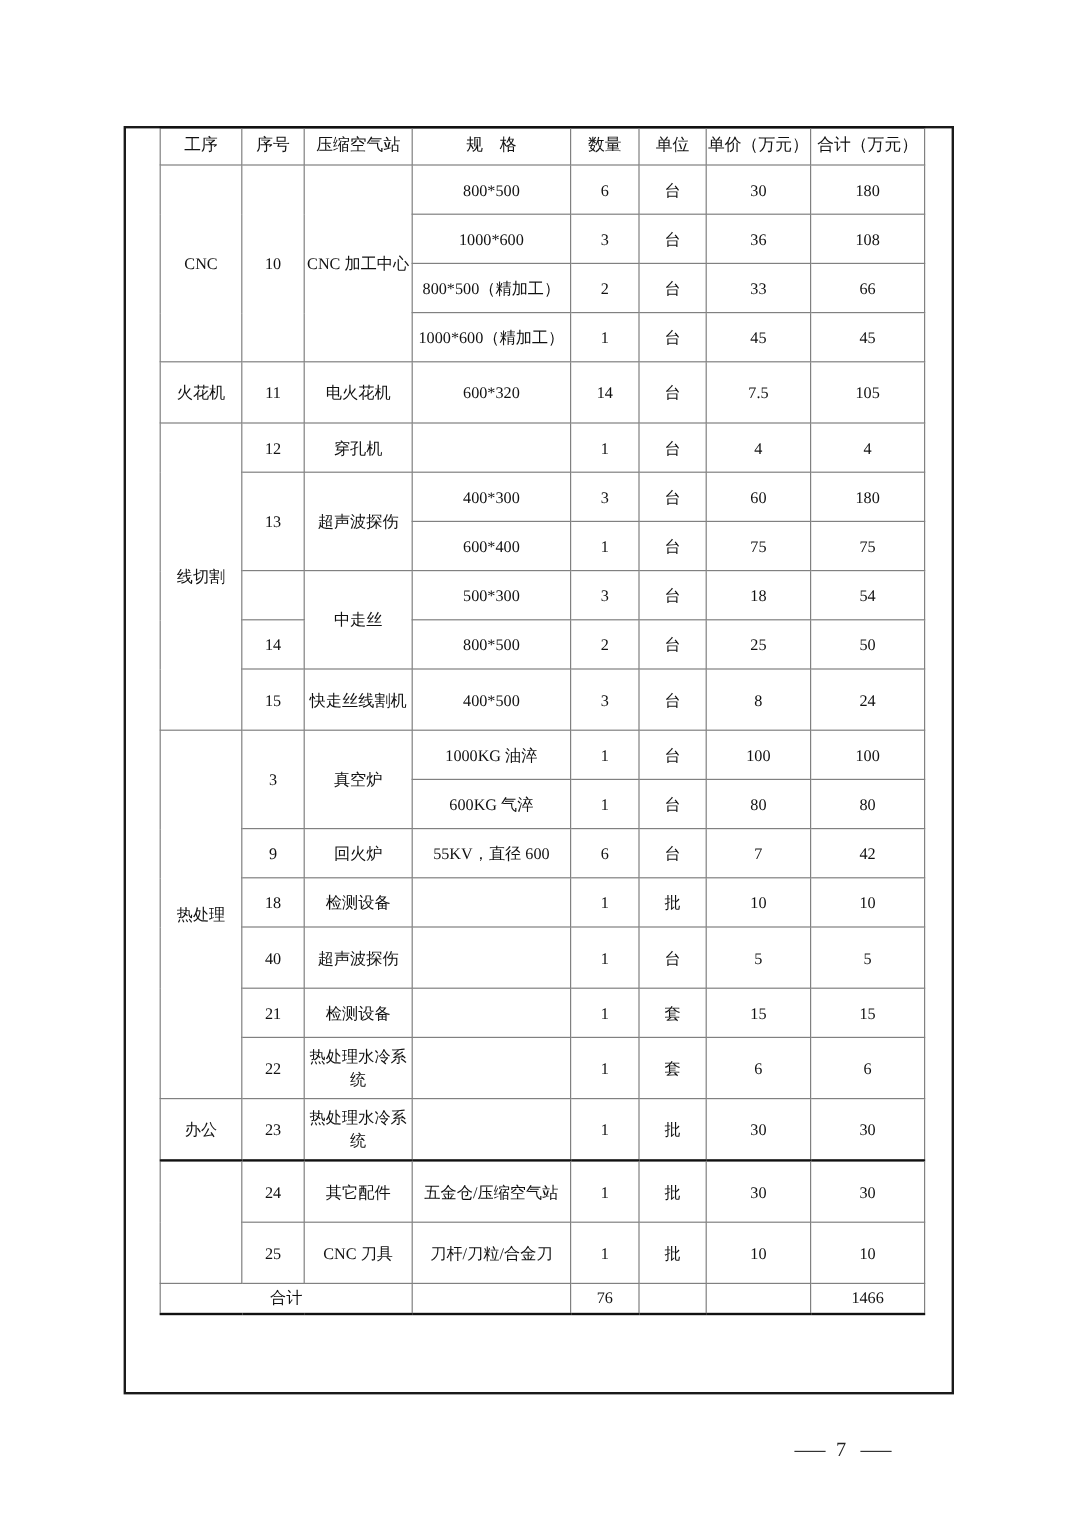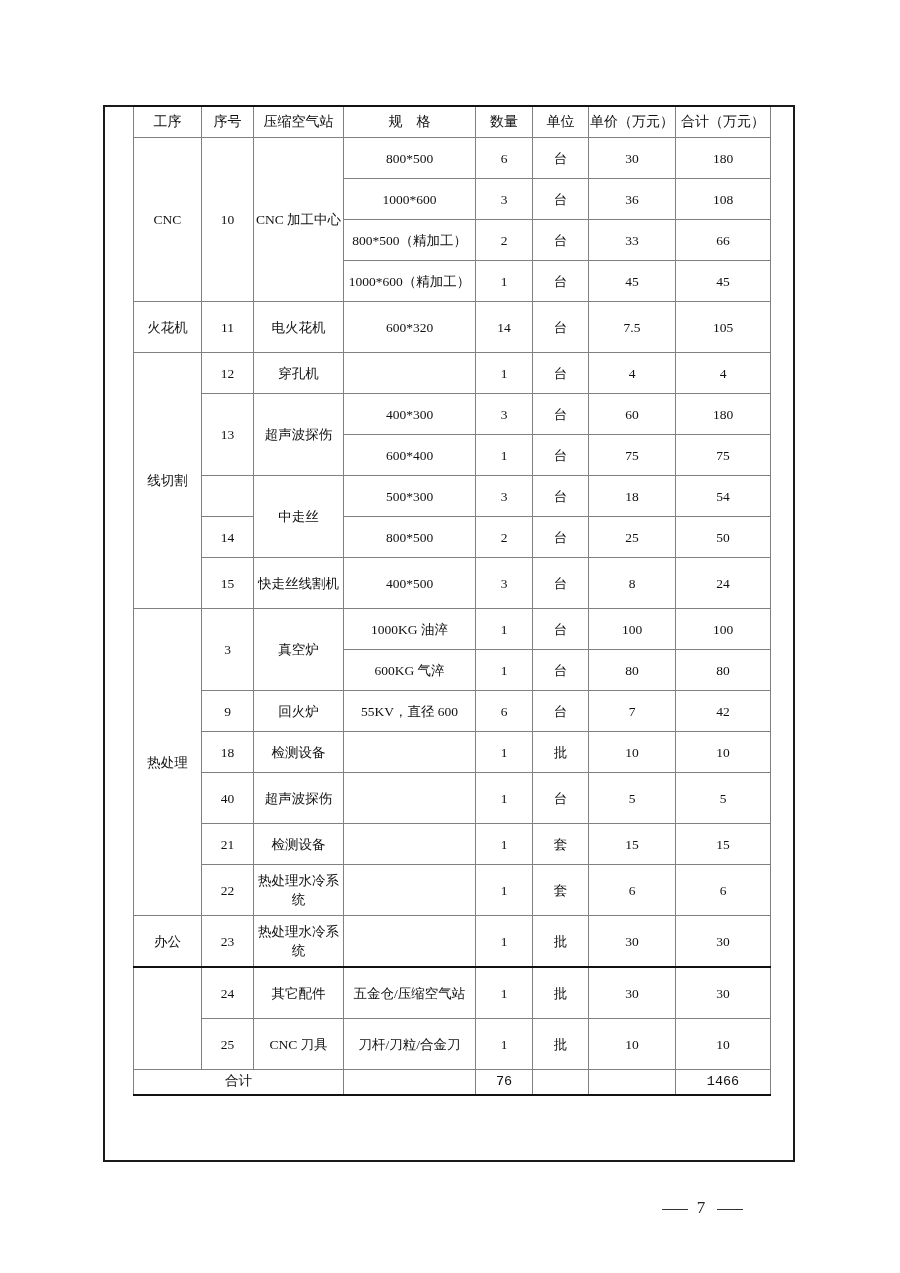--- a/index.html
+++ b/index.html
@@ -13,21 +13,21 @@
   table.equip tr.hdr td{font-size:14px;padding:5px 1px;}
   .c-proc{width:68px;}
   .c-no{width:52px;}
   .c-name{width:90px;}
   .c-spec{width:132px;}
   .c-qty{width:57px;}
   .c-unit{width:56px;}
   .c-price{width:87px;}
   .c-total{width:95px;}
   .top-rule{border-top:2.2px solid #111 !important;}
-  .bot-rule{border-bottom:2.2px solid #111 !important;font-family:Liberation Mono, monospace;}
+  .bot-rule{border-bottom:2.2px solid #111 !important;}
   .heavy-above{border-top:2.6px solid #111 !important;}
   .nowrap{white-space:nowrap;}
   .tall{height:36px;}
   .tall2{height:46px;}
   .sm{font-size:12.5px;border-radius:13px;}
   #pagenum{position:absolute;left:0;top:1198px;width:900px;text-align:center;}
   #pagenum .inner{display:inline-block;margin-left:505px;font-size:17px;letter-spacing:3px;color:#222;}
   #pagenum .dash{display:inline-block;width:26px;border-top:1.4px solid #333;vertical-align:middle;margin:0 9px;}
 </style>
 </head>

